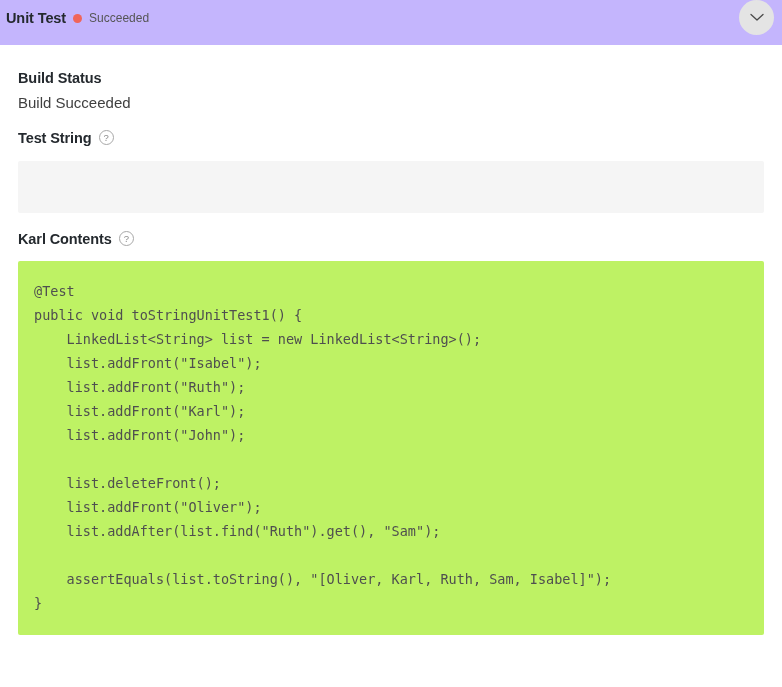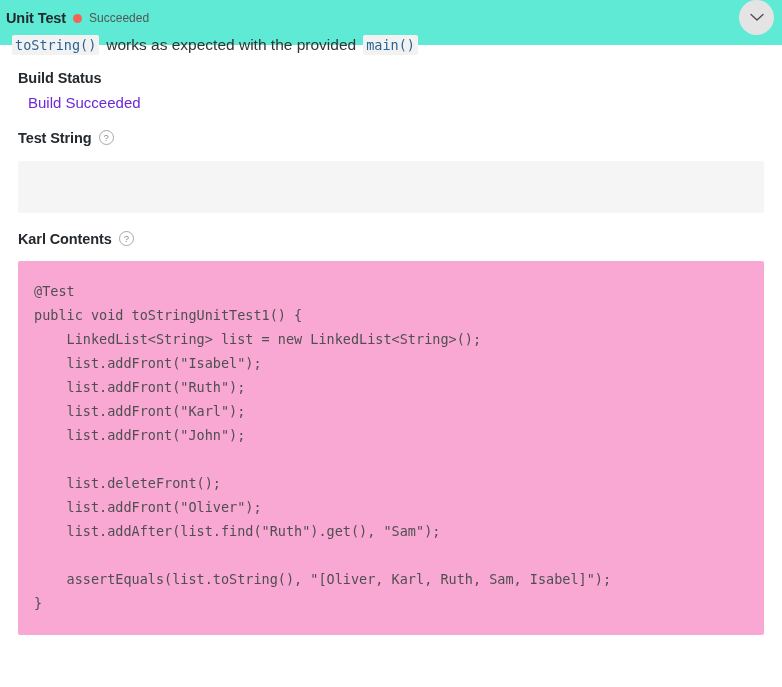--- a/index.html
+++ b/index.html
@@ -11,21 +11,21 @@
     width: 782px;
     height: 687px;
     font-family: "Liberation Sans", sans-serif;
     color: #2b2b2b;
     overflow: hidden;
   }
 
   
   .test-header {
     position: relative;
-    background: #5eead4;
+    background: #c4b5fd;
     padding: 8px 18px 10px 6px;
     height: 45px;
     box-sizing: border-box;
   }
   .header-title-row {
     display: flex;
     align-items: center;
     gap: 7px;
     padding-left: 0;
     height: 20px;
@@ -96,23 +96,22 @@
     font-weight: bold;
     color: #24292e;
     display: flex;
     gap: 7px;
     margin: 0;
     letter-spacing: -0.1px;
   }
   .heading-build-status { padding-top: 25px; }
   .build-result {
     font-size: 15px;
-    color: #6d28d9;
+    color: #404040;
     margin-top: 8px;
-    margin-left: 10px;
   }
   .heading-test-output { padding-top: 19px; }
   .heading-test-contents { padding-top: 18px; }
 
   .help-icon {
     width: 13px;
     height: 13px;
     border-radius: 50%;
     border: 1px solid #a8a8a8;
     color: #8a8a8a;
@@ -128,21 +127,21 @@
   .output-panel {
     margin-top: 15px;
     height: 52px;
     background: #f5f5f5;
     border-radius: 2px;
     box-sizing: border-box;
   }
 
   .code-panel {
     margin-top: 14px;
-    background: #f9a8d4;
+    background: #bef264;
     border-radius: 2px;
     padding: 18px 16px 20px 16px;
     box-sizing: border-box;
   }
   .code-panel pre {
     margin: 0;
     font-family: "DejaVu Sans Mono", monospace;
     font-size: 13.5px;
     line-height: 24px;
     color: #4f4f4f;
@@ -154,25 +153,20 @@
 <body>
 
 <div class="test-header">
 
   <div class="header-title-row">
     <span class="unit-test-label">Unit Test</span>
     <span class="status-dot"></span>
     <span class="status-text">Succeeded</span>
   </div>
 
-  <div class="header-desc-row">
-    <span class="code-chip">toString()</span>
-    <span class="desc-text">works as expected with the provided</span>
-    <span class="code-chip">main()</span>
-  </div>
 
   <button class="collapse-button">
     <span>
       <svg width="14" height="9" viewBox="0 0 14 9">
         <path d="M1 1.5 L7 7 L13 1.5" fill="none" stroke="#4a4a4a" stroke-width="1.3" stroke-linecap="round" stroke-linejoin="round"></path>
       </svg>
     </span>
   </button>
 </div>
 

